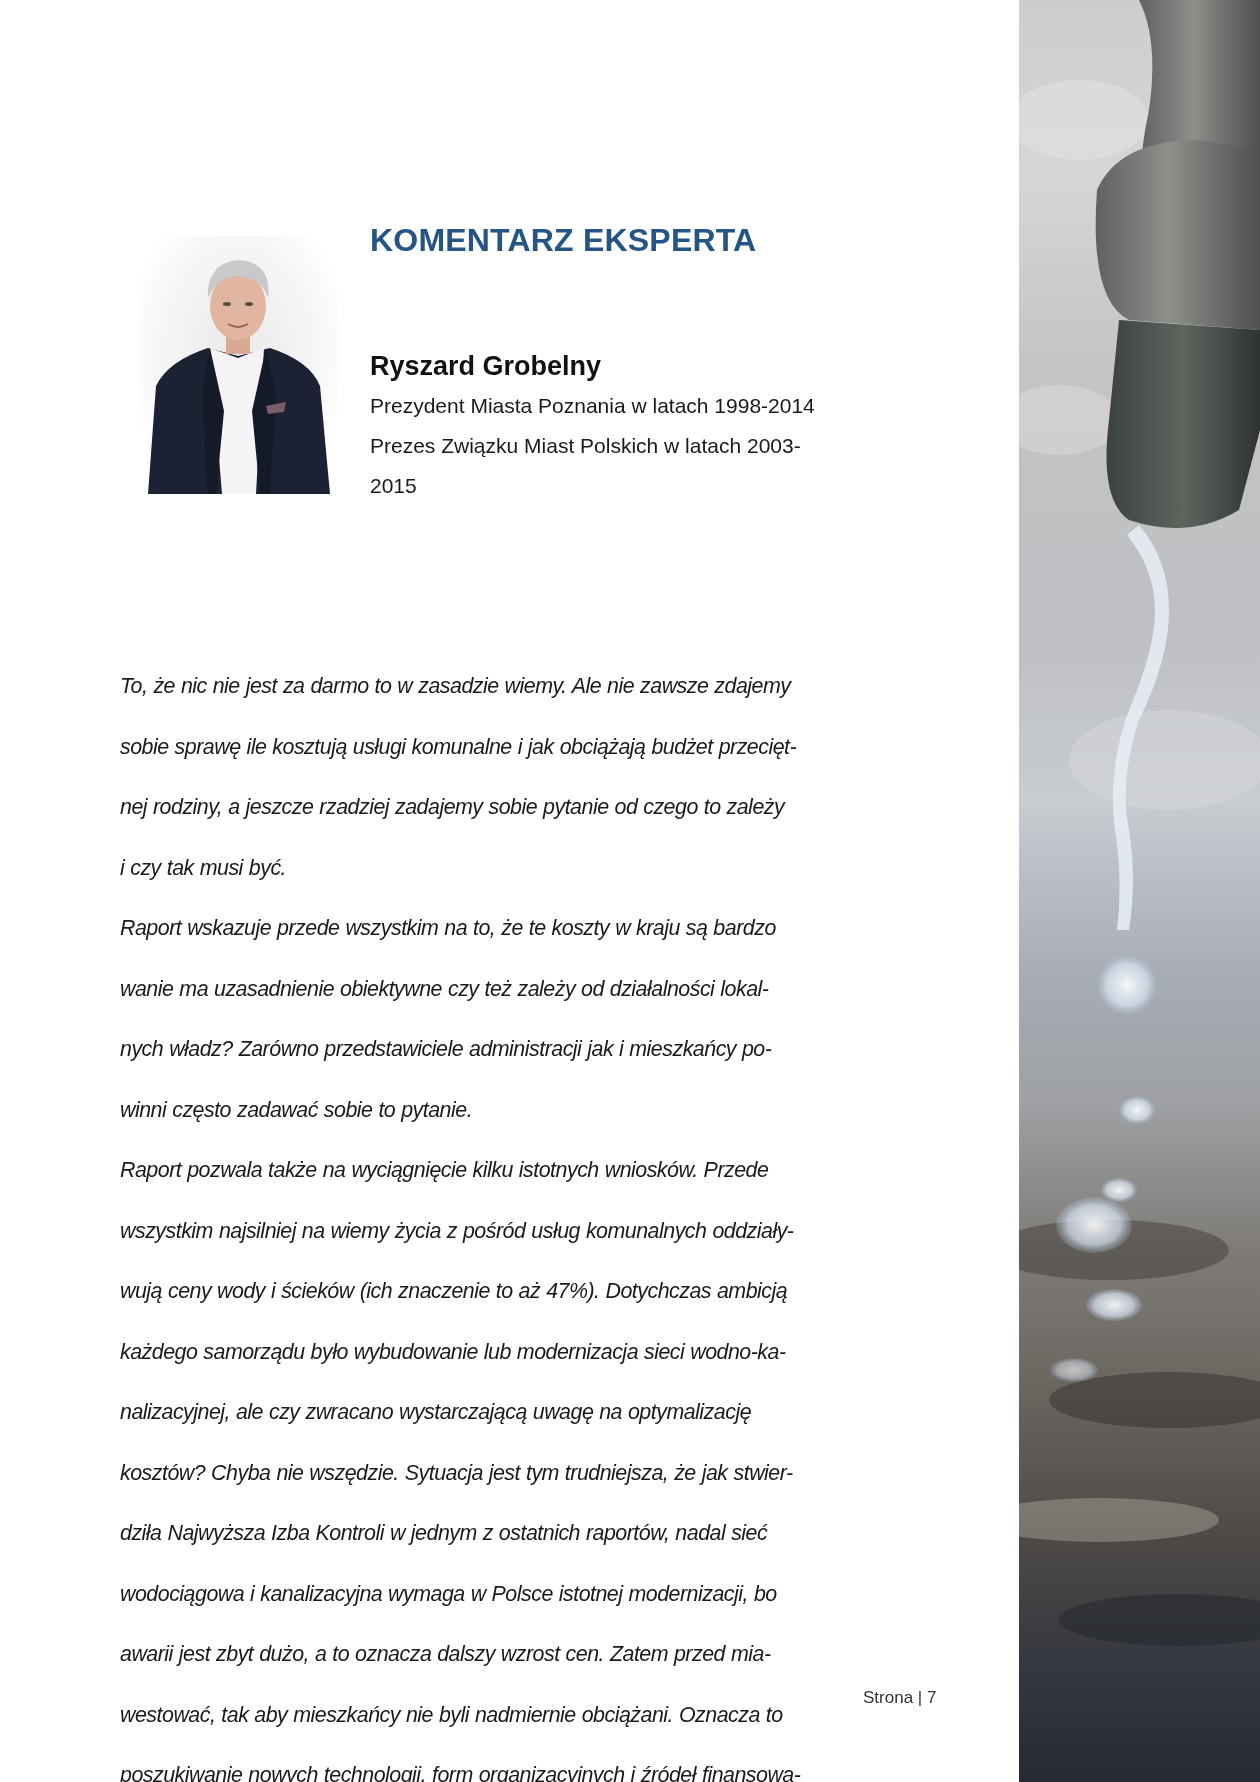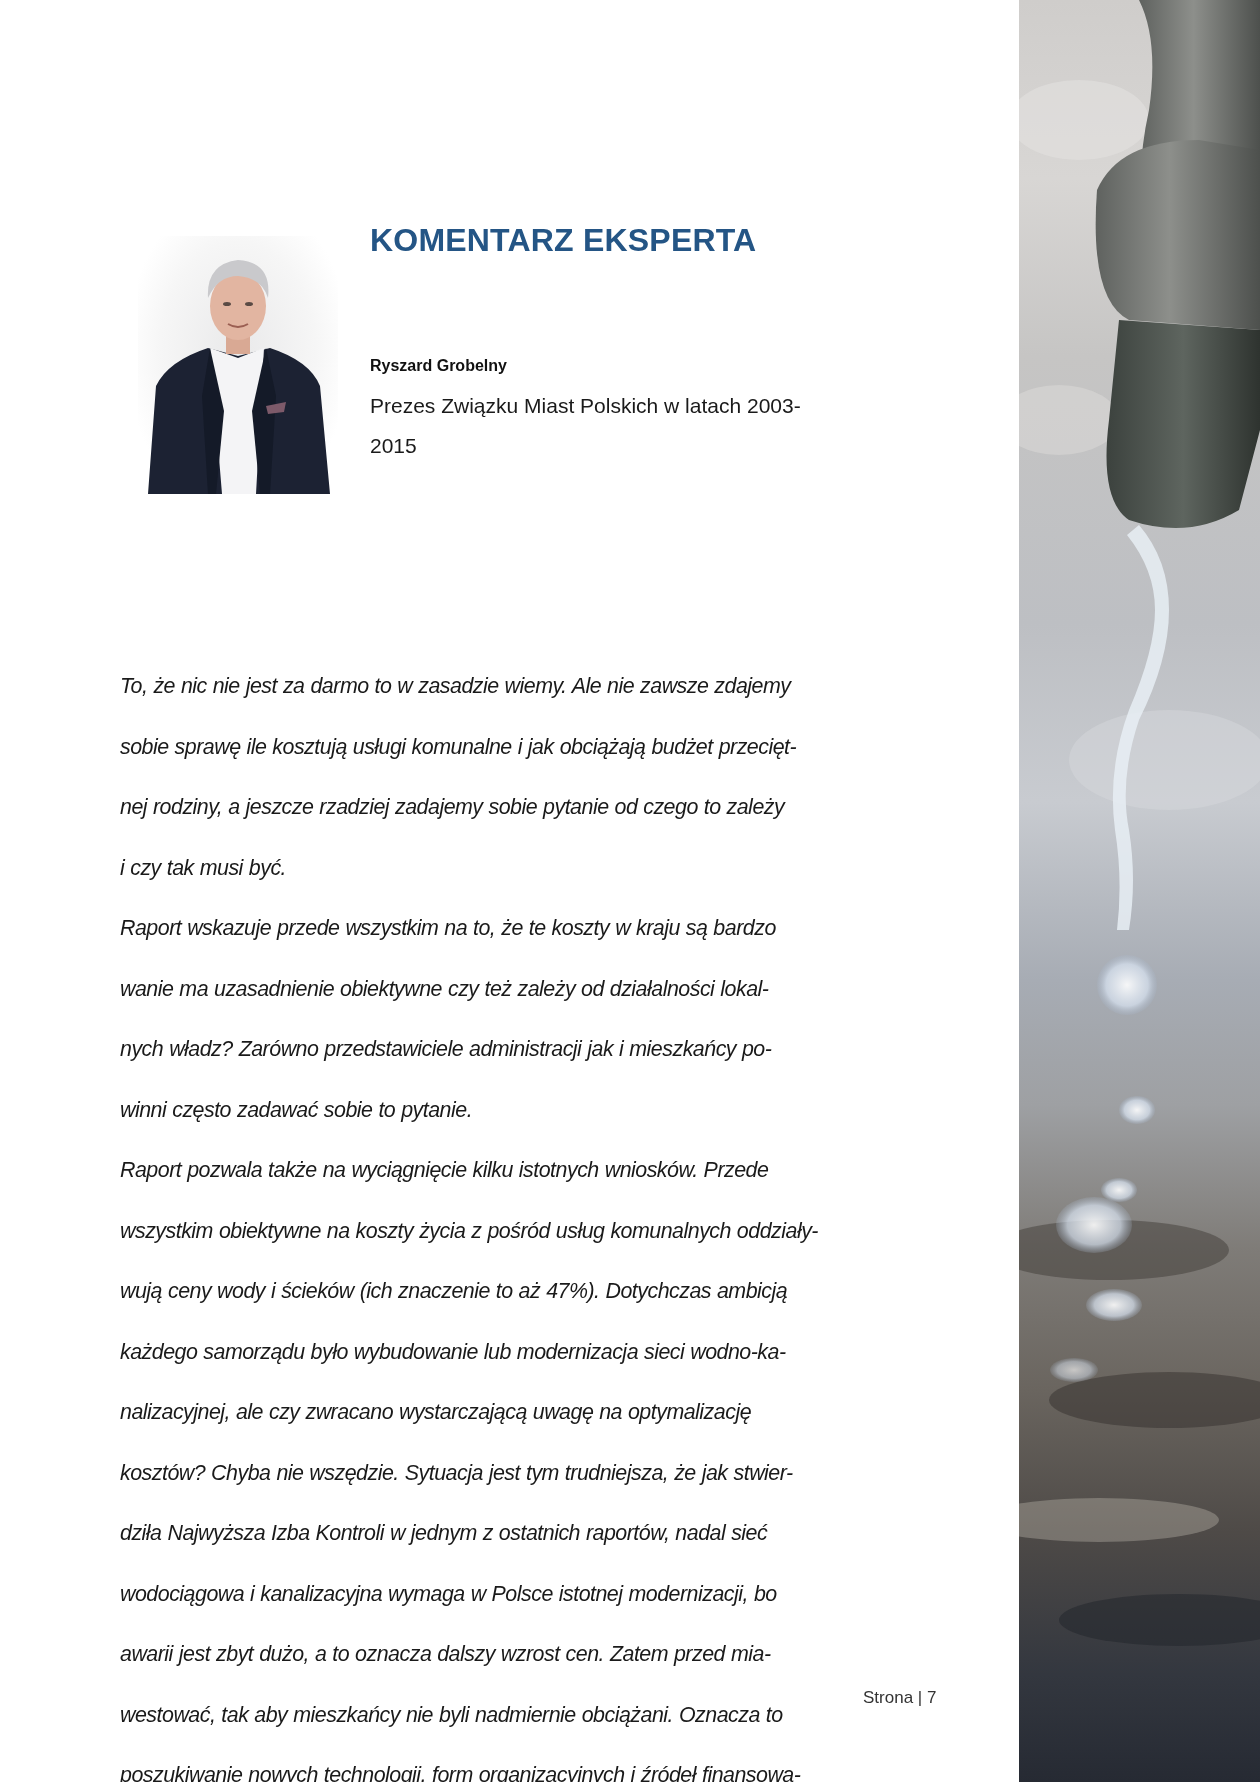--- a/index.html
+++ b/index.html
@@ -18,21 +18,21 @@
     }
     .portrait svg { width: 100%; height: 100%; display: block; }
 
     
     .title {
       position: absolute; left: 370px; top: 222px;
       font-size: 32px; font-weight: bold; color: #245585; letter-spacing: 0.2px;
       margin: 0;
     }
     .expert { position: absolute; left: 370px; top: 346px; width: 520px; }
-    .expert-name { font-size: 16px; font-weight: bold; line-height: 40px; color: #111; }
+    .expert-name { font-size: 27px; font-weight: bold; line-height: 40px; color: #111; }
     .expert-role { font-size: 21px; line-height: 40px; color: #1a1a1a; }
 
     
     .body {
       position: absolute; left: 120px; top: 646px; width: 790px;
       font-family: "Liberation Sans", sans-serif; font-style: italic;
       font-size: 21.4px; line-height: 40.5px; color: #1a1a1a;
       letter-spacing: -0.5px; word-spacing: 0.5px;
     }
     .body p { margin: 0 0 16px 0; }
@@ -82,40 +82,41 @@
       <ellipse cx="111" cy="68" rx="4" ry="2" fill="#5a4a44"></ellipse>
 
       <path d="M90 88 Q100 94 110 88" stroke="#9b5f52" stroke-width="2" fill="none"></path>
     </svg>
   </div>
 
   <h1 class="title">KOMENTARZ EKSPERTA</h1>
 
   <div class="expert">
     <div class="expert-name">Ryszard Grobelny</div>
+    <div class="expert-role">Prezydent Miasta Poznania w latach 1998-2014</div>
     <div class="expert-role">Prezes Związku Miast Polskich w latach 2003-</div>
     <div class="expert-role">2015</div>
   </div>
 
   <div class="body">
     <p>
       <span class="line">To, że nic nie jest za darmo to w zasadzie wiemy. Ale nie zawsze zdajemy</span>
       <span class="line">sobie sprawę ile kosztują usługi komunalne i jak obciążają budżet przecięt-</span>
       <span class="line">nej rodziny, a jeszcze rzadziej zadajemy sobie pytanie od czego to zależy</span>
       <span class="line">i czy tak musi być.</span>
     </p>
     <p>
       <span class="line">Raport wskazuje przede wszystkim na to, że te koszty w kraju są bardzo</span>
       <span class="line">wanie ma uzasadnienie obiektywne czy też zależy od działalności lokal-</span>
       <span class="line">nych władz? Zarówno przedstawiciele administracji jak i mieszkańcy po-</span>
       <span class="line">winni często zadawać sobie to pytanie.</span>
     </p>
     <p>
       <span class="line">Raport pozwala także na wyciągnięcie kilku istotnych wniosków. Przede</span>
-      <span class="line">wszystkim obiektywne na koszty życia z pośród usług komunalnych oddziały-</span>
+      <span class="line">wszystkim najsilniej na wiemy życia z pośród usług komunalnych oddziały-</span>
       <span class="line">wują ceny wody i ścieków (ich znaczenie to aż 47%). Dotychczas ambicją</span>
       <span class="line">każdego samorządu było wybudowanie lub modernizacja sieci wodno-ka-</span>
       <span class="line">nalizacyjnej, ale czy zwracano wystarczającą uwagę na optymalizację</span>
       <span class="line">kosztów? Chyba nie wszędzie. Sytuacja jest tym trudniejsza, że jak stwier-</span>
       <span class="line">dziła Najwyższa Izba Kontroli w jednym z ostatnich raportów, nadal sieć</span>
       <span class="line">wodociągowa i kanalizacyjna wymaga w Polsce istotnej modernizacji, bo</span>
       <span class="line">awarii jest zbyt dużo, a to oznacza dalszy wzrost cen. Zatem przed mia-</span>
       <span class="line">westować, tak aby mieszkańcy nie byli nadmiernie obciążani. Oznacza to</span>
       <span class="line">poszukiwanie nowych technologii, form organizacyjnych i źródeł finansowa-</span>
       <span class="line">nia.</span>

